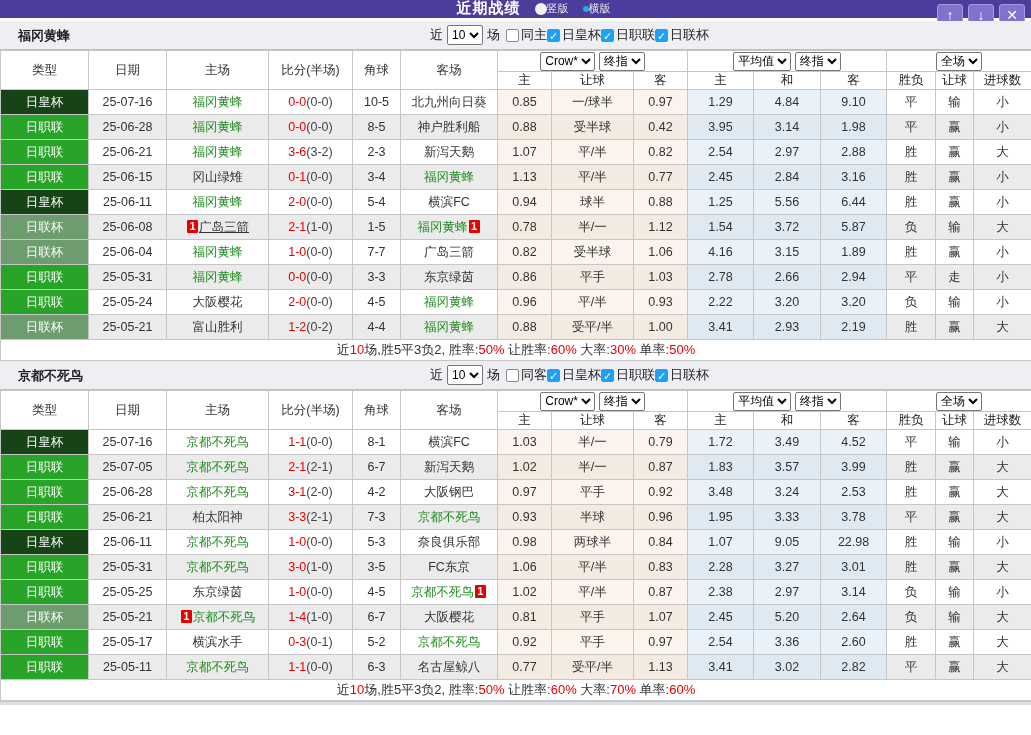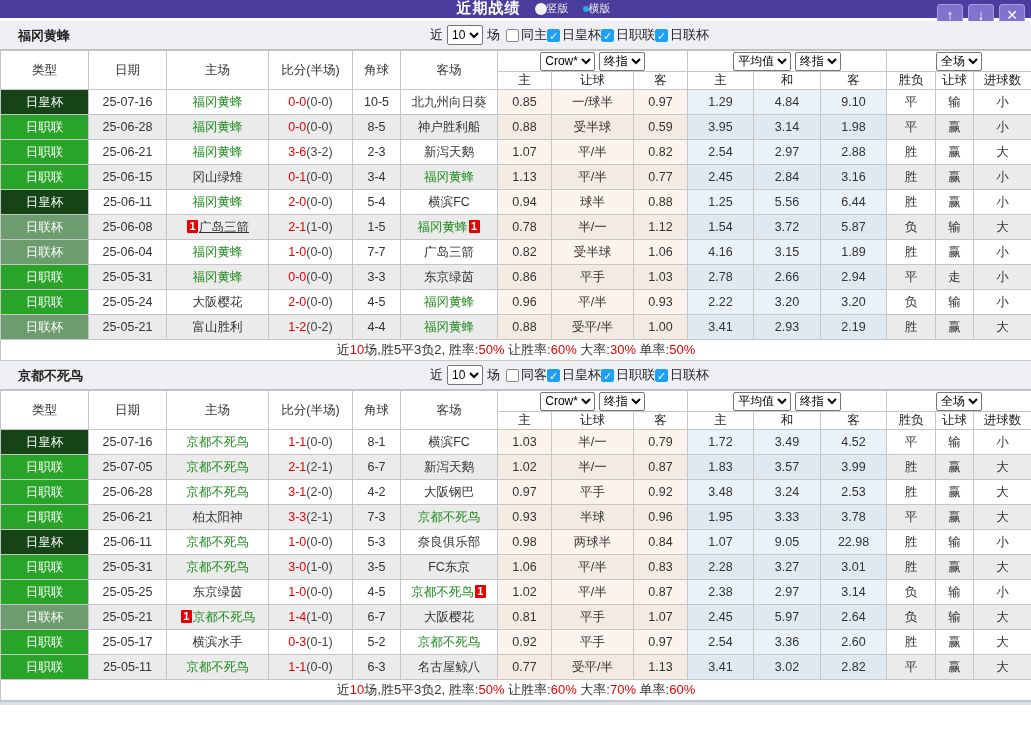--- a/index.html
+++ b/index.html
@@ -171,21 +171,21 @@
           </tr>
           <tr>
             <td class="type" style="background: rgb(40, 164, 40);">日职联</td>
             <td>25-06-28</td>
             <td><span class="green ">福冈黄蜂</span></td>
             <td><span class="ft">0-0</span><span class="ht">(0-0)</span></td>
             <td>8-5</td>
             <td><span>神户胜利船</span></td>
             <td class="crow">0.88</td>
             <td class="crow">受半球</td>
-            <td class="crow">0.59</td>
+            <td class="crow">0.42</td>
             <td class="avg">3.95</td>
             <td class="avg">3.14</td>
             <td class="avg">1.98</td>
             <td class="c-green">平</td>
             <td class="c-red">赢</td>
             <td class="c-blue">小</td>
           </tr>
           <tr>
             <td class="type" style="background: rgb(40, 164, 40);">日职联</td>
             <td>25-06-21</td>
@@ -528,21 +528,21 @@
             <td class="type" style="background: rgb(109, 157, 110);">日联杯</td>
             <td>25-05-21</td>
             <td><span class="badge">1</span><span class="green ">京都不死鸟</span></td>
             <td><span class="ft">1-4</span><span class="ht">(1-0)</span></td>
             <td>6-7</td>
             <td><span>大阪樱花</span></td>
             <td class="crow">0.81</td>
             <td class="crow">平手</td>
             <td class="crow">1.07</td>
             <td class="avg">2.45</td>
-            <td class="avg">5.97</td>
+            <td class="avg">5.20</td>
             <td class="avg">2.64</td>
             <td class="c-blue">负</td>
             <td class="c-blue">输</td>
             <td class="c-red">大</td>
           </tr>
           <tr>
             <td class="type" style="background: rgb(40, 164, 40);">日职联</td>
             <td>25-05-17</td>
             <td><span>横滨水手</span></td>
             <td><span class="ft">0-3</span><span class="ht">(0-1)</span></td>

